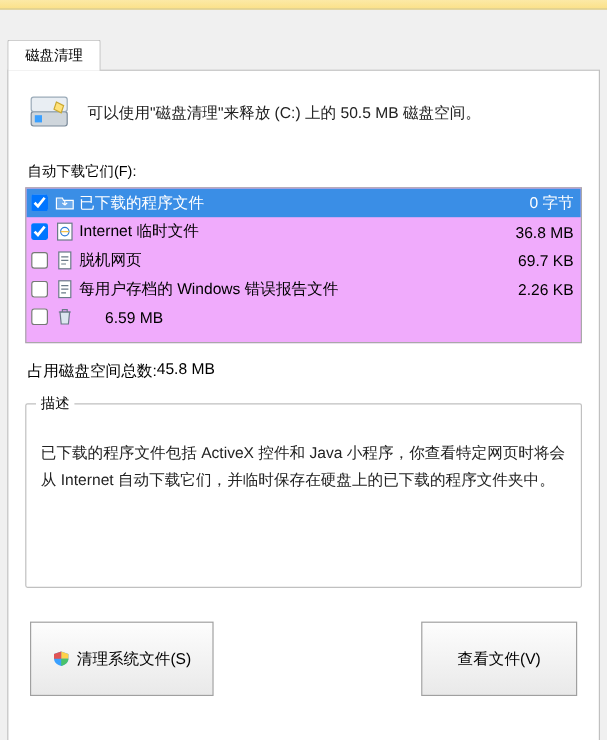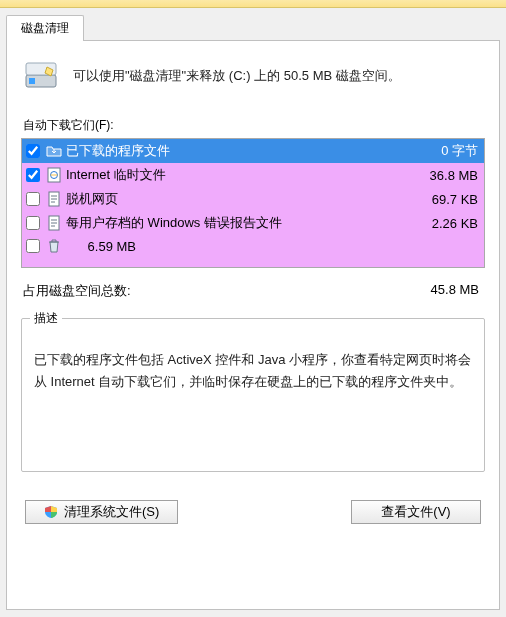--- a/index.html
+++ b/index.html
@@ -16,20 +16,21 @@
     background: linear-gradient(#fce9a6, #fbe18a);
     height: 8px;
     border-bottom: 1px solid #d9c46a;
   }
   .tab-strip {
     display: flex;
     align-items: flex-end;
     padding: 6px 6px 0 6px;
     height: 32px;
     background: #f0f0f0;
+    margin-top: 18px;
   }
   .tab {
     background: #fff;
     border: 1px solid #c0c0c0;
     border-bottom: none;
     padding: 4px 14px;
     font-size: 12px;
     border-radius: 2px 2px 0 0;
     position: relative;
     top: 1px;
@@ -82,21 +83,20 @@
   }
   .file-icon {
     width: 16px; height: 16px;
     flex-shrink: 0;
     display: inline-block;
   }
   .file-name { flex: 1; }
   .file-size { text-align: right; min-width: 70px; }
   .total-row {
     display: flex;
-    justify-content: space-between;
     font-size: 13px;
     padding: 14px 6px 4px 2px;
   }
   .group-box {
     border: 1px solid #c0c0c0;
     border-radius: 2px;
     margin-top: 14px;
     padding: 16px 12px 14px 12px;
     position: relative;
     height: 154px;
@@ -116,21 +116,21 @@
   }
   .button-row {
     display: flex;
     justify-content: space-between;
     margin-top: 28px;
     padding: 0 4px;
   }
   .win-button {
     border: 1px solid #a0a0a0;
     background: linear-gradient(#fdfdfd, #e9e9e9);
-    padding: 2px 18px;
+    padding: 21px 18px;
     font-size: 13px;
     font-family: inherit;
     display: flex;
     align-items: center;
     gap: 6px;
     cursor: pointer;
     min-width: 130px;
     justify-content: center;
   }
   .shield-icon { width: 14px; height: 14px; }

